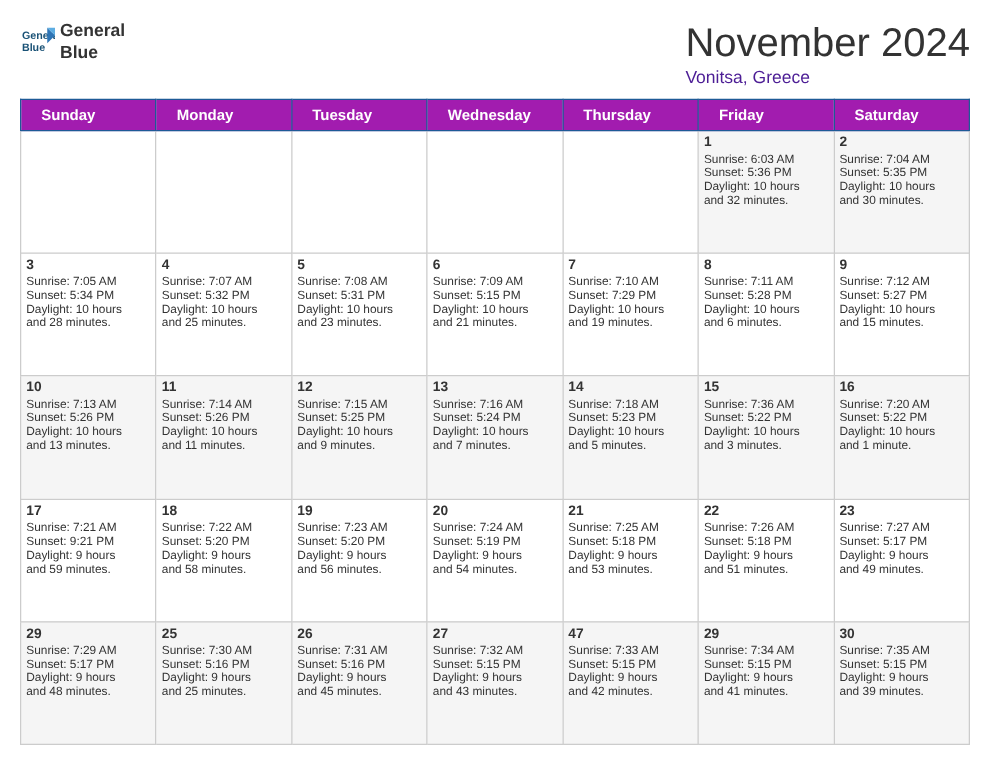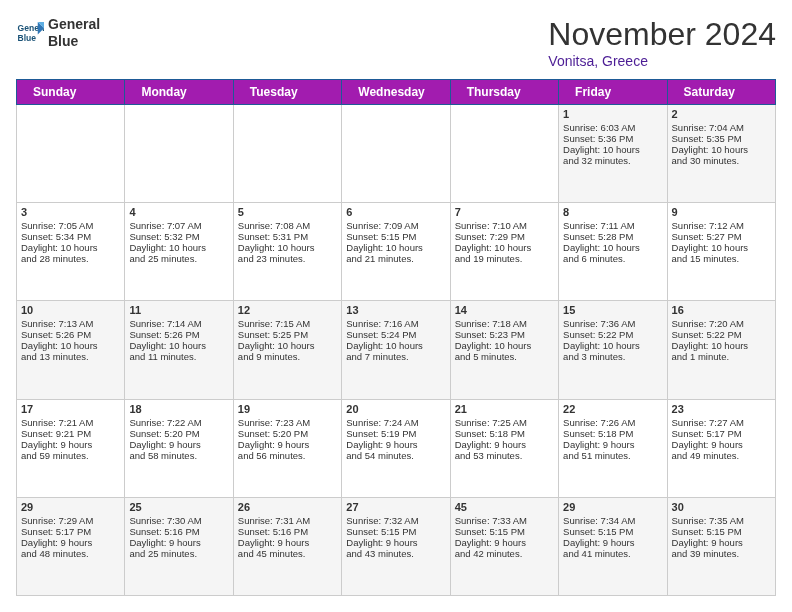--- a/index.html
+++ b/index.html
@@ -328,21 +328,21 @@
             <div>and 45 minutes.</div>
           </td>
           <td>
             <span class="day-num">27</span>
             <div>Sunrise: 7:32 AM</div>
             <div>Sunset: 5:15 PM</div>
             <div>Daylight: 9 hours</div>
             <div>and 43 minutes.</div>
           </td>
           <td>
-            <span class="day-num">45</span>
+            <span class="day-num">47</span>
             <div>Sunrise: 7:33 AM</div>
             <div>Sunset: 5:15 PM</div>
             <div>Daylight: 9 hours</div>
             <div>and 42 minutes.</div>
           </td>
           <td>
             <span class="day-num">29</span>
             <div>Sunrise: 7:34 AM</div>
             <div>Sunset: 5:15 PM</div>
             <div>Daylight: 9 hours</div>

